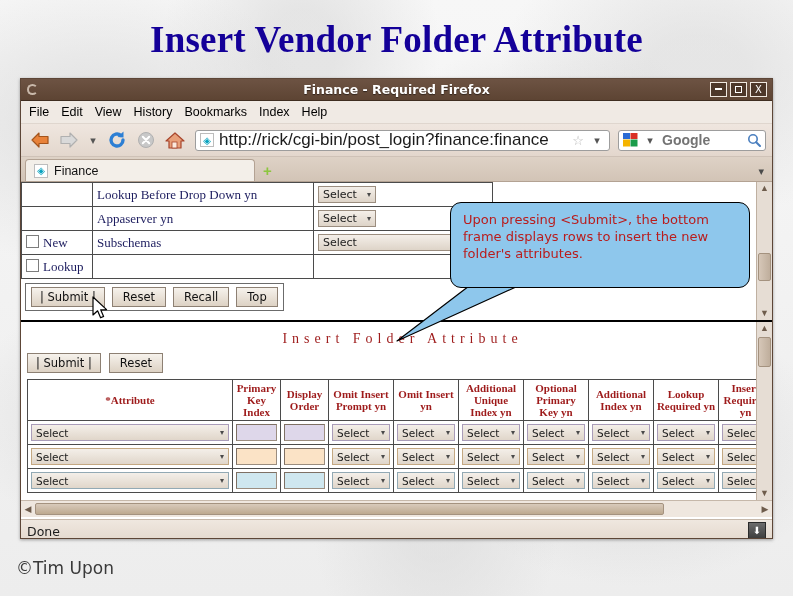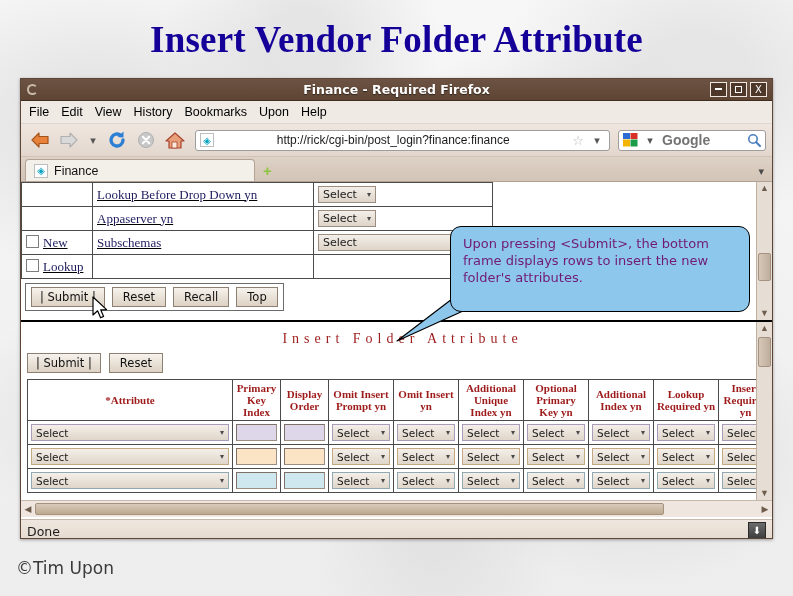--- a/index.html
+++ b/index.html
@@ -116,21 +116,21 @@
     padding: 0 4px;
     box-sizing: border-box;
   }
   .fav {
     width: 14px; height: 14px; background: #fff;
     border: 1px solid #bdbdbd; box-sizing: border-box;
     display:flex;align-items:center;justify-content:center;
     font-size: 10px; color: #0aa3bf; font-weight: bold;
     font-family: "DejaVu Sans", sans-serif;
   }
-  .urltext { flex: 1; font-size: 12px; color: #1b1b1b; white-space: nowrap; overflow: hidden; text-align: center; }
+  .urltext { flex: 1; font-size: 17px; color: #1b1b1b; white-space: nowrap; overflow: hidden; }
   .star { color: #b9b9b9; font-size: 13px; }
   .searchbar {
     width: 148px; height: 21px; margin-left: 5px;
     background: #fff; border: 1px solid #9d9d9d; border-radius: 3px;
     display: flex; align-items: center; gap: 4px; padding: 0 4px;
     box-sizing: border-box;
   }
   .gicon { width: 15px; height: 14px; display:block; }
   .searchtext { flex:1; font-size: 14px; color: #737373; font-weight: bold; }
 
@@ -152,21 +152,21 @@
     font-size: 12.5px; color: #121212;
     box-sizing: border-box;
   }
   .newtab { margin-left: 8px; font-size: 15px; color: #8cc63f; font-weight: bold; line-height: 1; padding-bottom: 3px;}
   .tabchev { position: absolute; right: 8px; bottom: 3px; font-size: 11px; color: #4a4a4a; }
 
   
   .pagearea { position: relative; background: #fff; height: 337px; }
 
   .frame { position: relative; background: #fff; overflow: hidden; }
-  .frame-top { height: 138px; border-bottom: 2px solid #000; text-decoration: underline; }
+  .frame-top { height: 138px; border-bottom: 2px solid #000; }
   .frame-bottom { height: 178px; }
 
   .frame-scroll {
     position: absolute; right: 0; top: 0; bottom: 0; width: 15px;
     background: #e6ddd4; border-left: 1px solid #bfb0a1;
     display: flex; flex-direction: column; align-items: center;
   }
   .sb-arrow { font-size: 9px; color: #6e5c4c; height: 13px; line-height: 13px; }
   .sb-track { flex: 1; width: 100%; position: relative; }
   .sb-thumb {
@@ -319,23 +319,22 @@
     left: 450px; top: 202px;
     width: 300px; height: 86px;
     background: #8ec7ec;
     border: 1px solid #000;
     border-radius: 11px;
     box-sizing: border-box;
     padding: 8px 12px;
     font-family: "DejaVu Sans", sans-serif;
     font-size: 13px;
     line-height: 17px;
-    color: #701a75;
+    color: #b91c1c;
     z-index: 20;
-    margin-top: 24px;
   }
   #callout-tail { position: absolute; left: 395px; top: 255px; z-index: 19; }
 
   
   #cursor { position: absolute; left: 92px; top: 296px; z-index: 30; }
 </style>
 </head>
 <body>
 
 <div id="slide">
@@ -353,21 +352,21 @@
         <div class="tb-btn">X</div>
       </div>
     </div>
 
     <div class="menubar">
       <span>File</span>
       <span>Edit</span>
       <span>View</span>
       <span>History</span>
       <span>Bookmarks</span>
-      <span>Upon</span>
+      <span>Index</span>
       <span>Help</span>
     </div>
 
     <div class="navbar">
       <div class="nav-ico">
         <svg width="22" height="20" viewBox="0 0 22 20">
           <path d="M10 3 L3 10 L10 17 L10 13.5 L19 13.5 L19 6.5 L10 6.5 Z" fill="#e8823a" stroke="#a3541c" stroke-width="1.2" stroke-linejoin="round"></path>
         </svg>
       </div>
       <div class="nav-ico">

